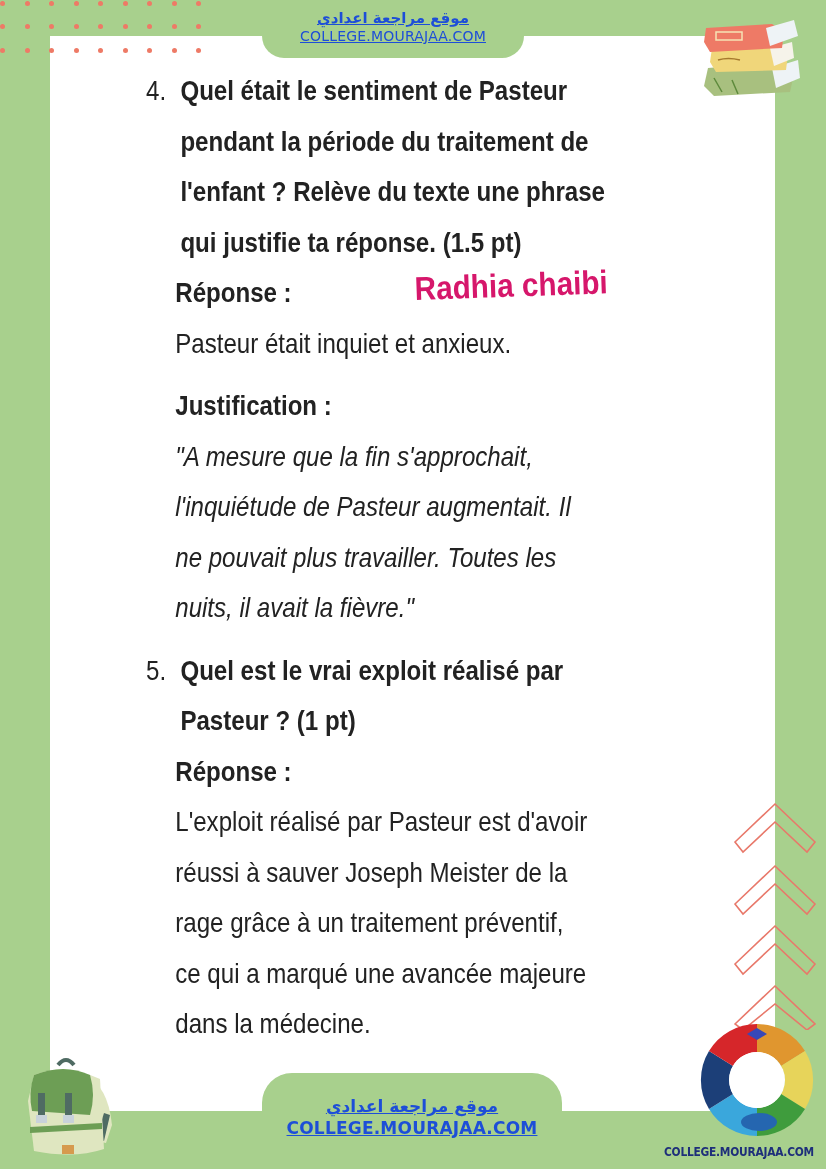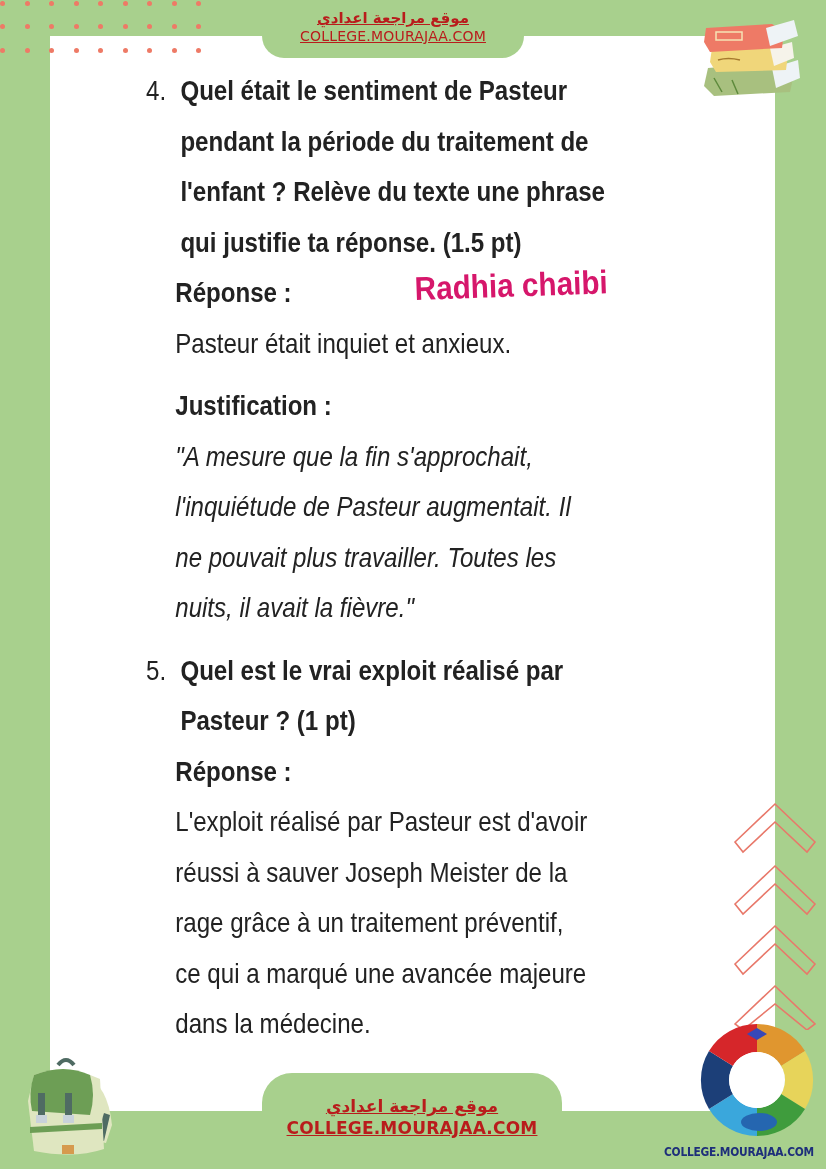--- a/index.html
+++ b/index.html
@@ -11,21 +11,21 @@
   .page-white {
     position: absolute; left: 50px; top: 36px; width: 725px; height: 1075px;
     background: #ffffff;
   }
   .dots { position: absolute; left: 0; top: 0; width: 200px; height: 60px; }
   .dot {
     position: absolute; width: 5px; height: 5px; border-radius: 50%;
     background: #ee7a66;
   }
   .tab {
-    position: absolute; background: #a8d08d; text-align: center; color: #b91c1c;
+    position: absolute; background: #a8d08d; text-align: center; color: #1d4ed8;
     font-family: "DejaVu Sans", sans-serif;
   }
   .tab-top {
     left: 262px; top: 0; width: 262px; height: 58px;
     border-radius: 0 0 22px 22px;
   }
   .tab-bottom {
     left: 262px; top: 1073px; width: 300px; height: 96px;
     border-radius: 30px 30px 0 0;
   }

